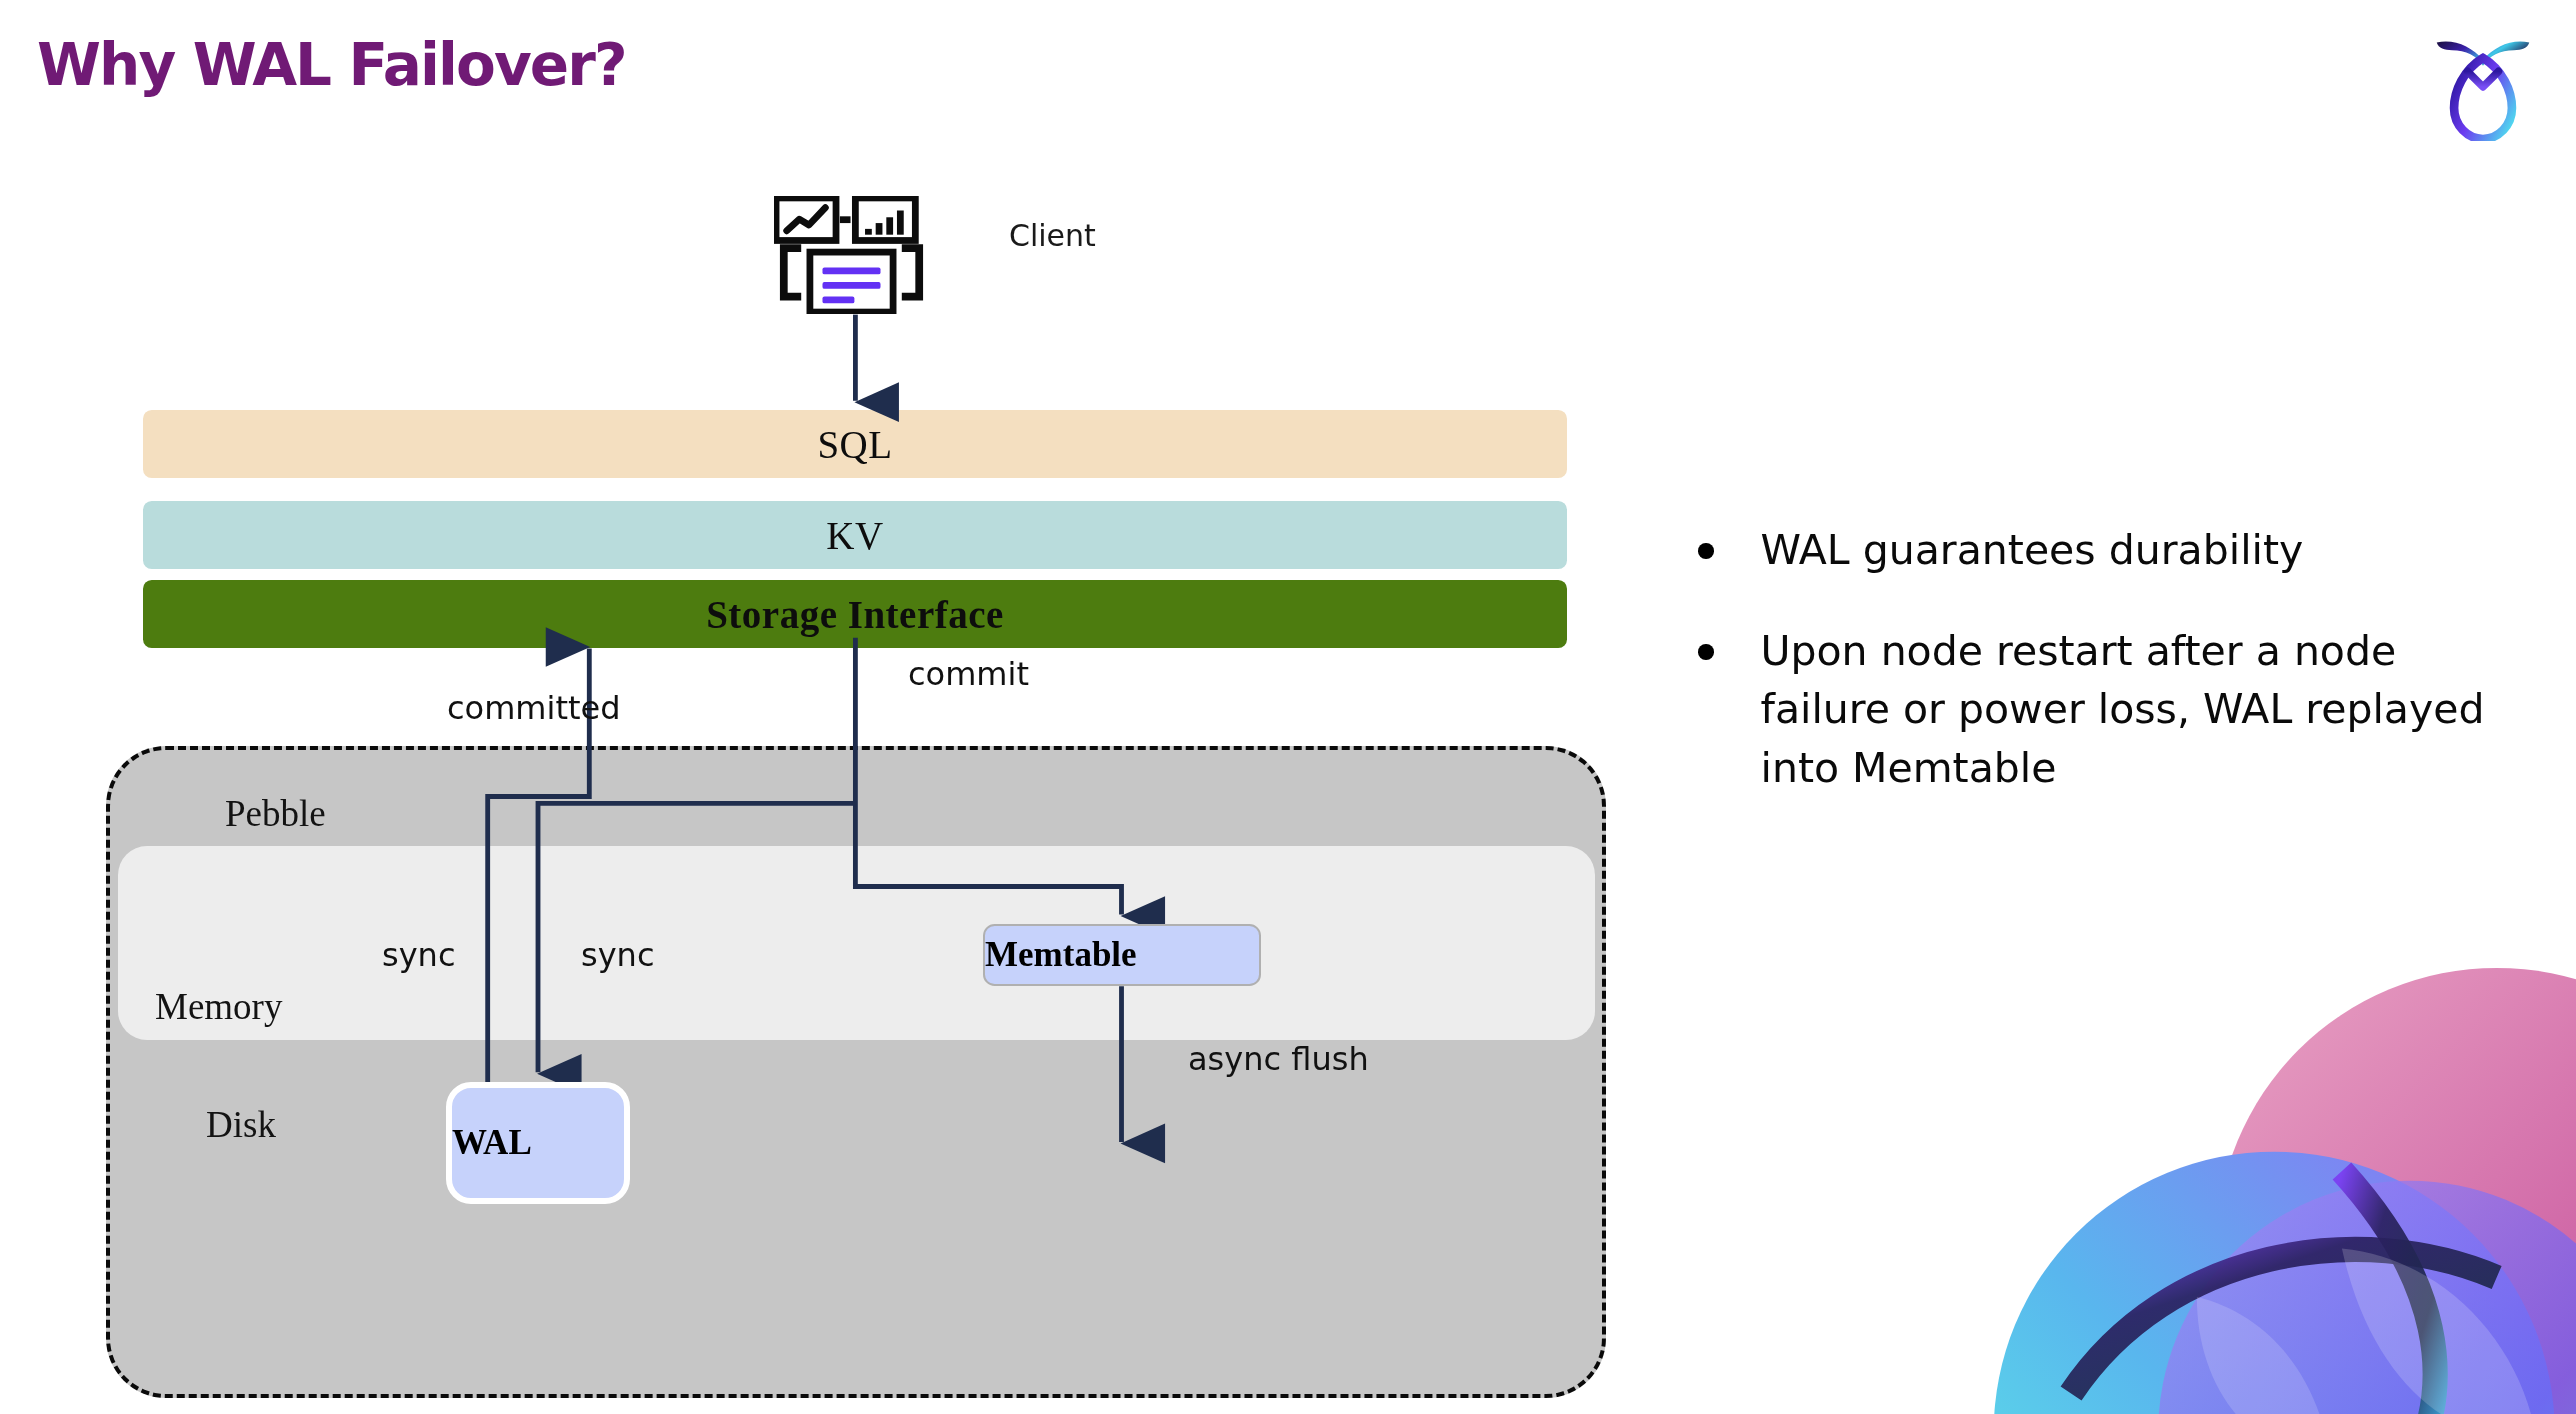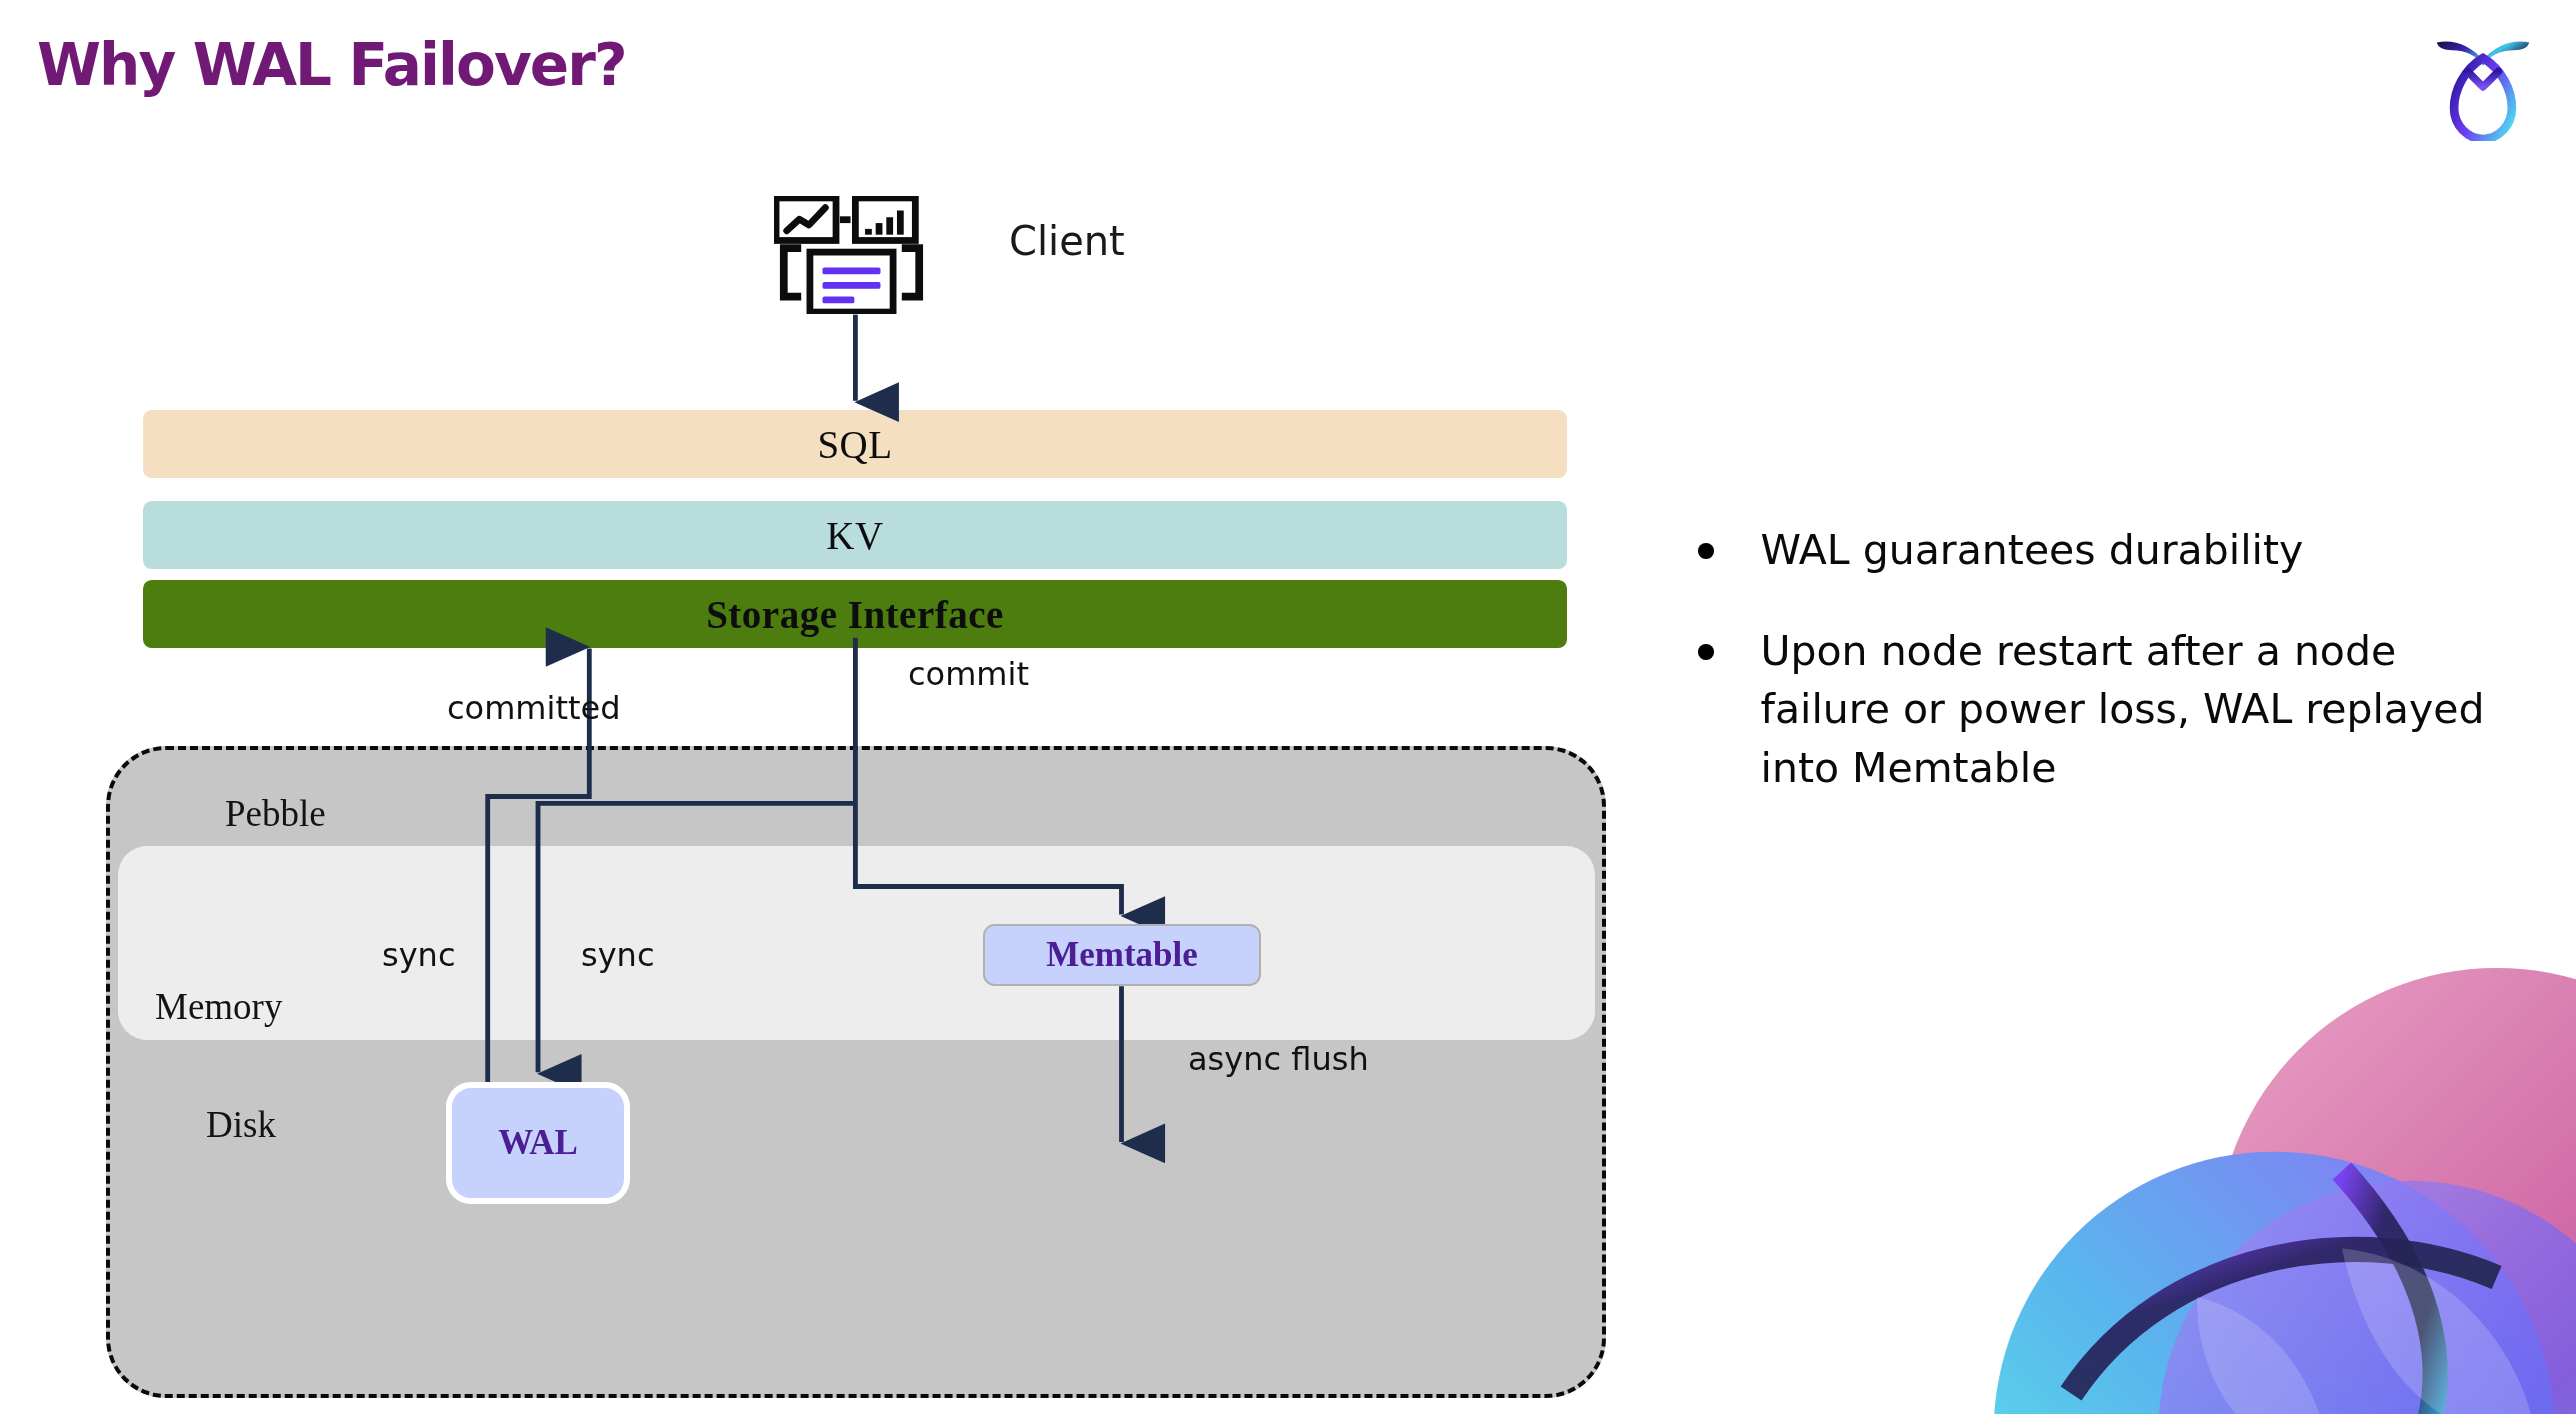--- a/index.html
+++ b/index.html
@@ -27,21 +27,21 @@
   #brand-logo { position:absolute; right:39px; top:27px; width:108px; height:114px; }
 
   
   #diagram { position:absolute; left:0; top:0; width:1645px; height:1415px; }
   #diagram-svg { position:absolute; left:0; top:0; width:1645px; height:1415px; }
 
   
   #client-icon { position:absolute; left:774px; top:196px; width:155px; height:118px; }
   #client-label {
     position:absolute; left:1009px; top:218px;
-    font-size:40px; color:#1a1a1a;
+    font-size:30px; color:#1a1a1a;
     font-family:"DejaVu Sans", sans-serif;
     white-space:nowrap;
     text-align:center;
   }
 
   
   .layer-bar {
     position:absolute; left:143px; width:1424px; height:68px;
     border-radius:8.7px;
     display:flex; align-items:center; justify-content:center;
@@ -82,23 +82,23 @@
   #disk-label {
     position:absolute; left:206px; top:1103px;
     font-family:"Liberation Serif", serif;
     font-size:37px; color:#131313;
   }
 
   
   .node-box {
     position:absolute;
     background:#c6d2fb;
-    display:flex; align-items:center; justify-content:center;
-    font-family:"Liberation Serif", serif;
-    font-weight:bold; color:#4c1d95;
+    display:flex; align-items:center; justify-content:flex-start;
+    font-family:"Liberation Serif", serif;
+    font-weight:bold; color:#000000;
   }
   #node-memtable {
     left:983px; top:924px; width:278px; height:62px;
     border:2.9px solid #b0b0b0; border-radius:11.6px;
     font-size:35px;
   }
   #node-wal {
     left:446px; top:1082px; width:184px; height:122px;
     border:6.8px solid #ffffff; border-radius:25px;
     font-size:35px;

